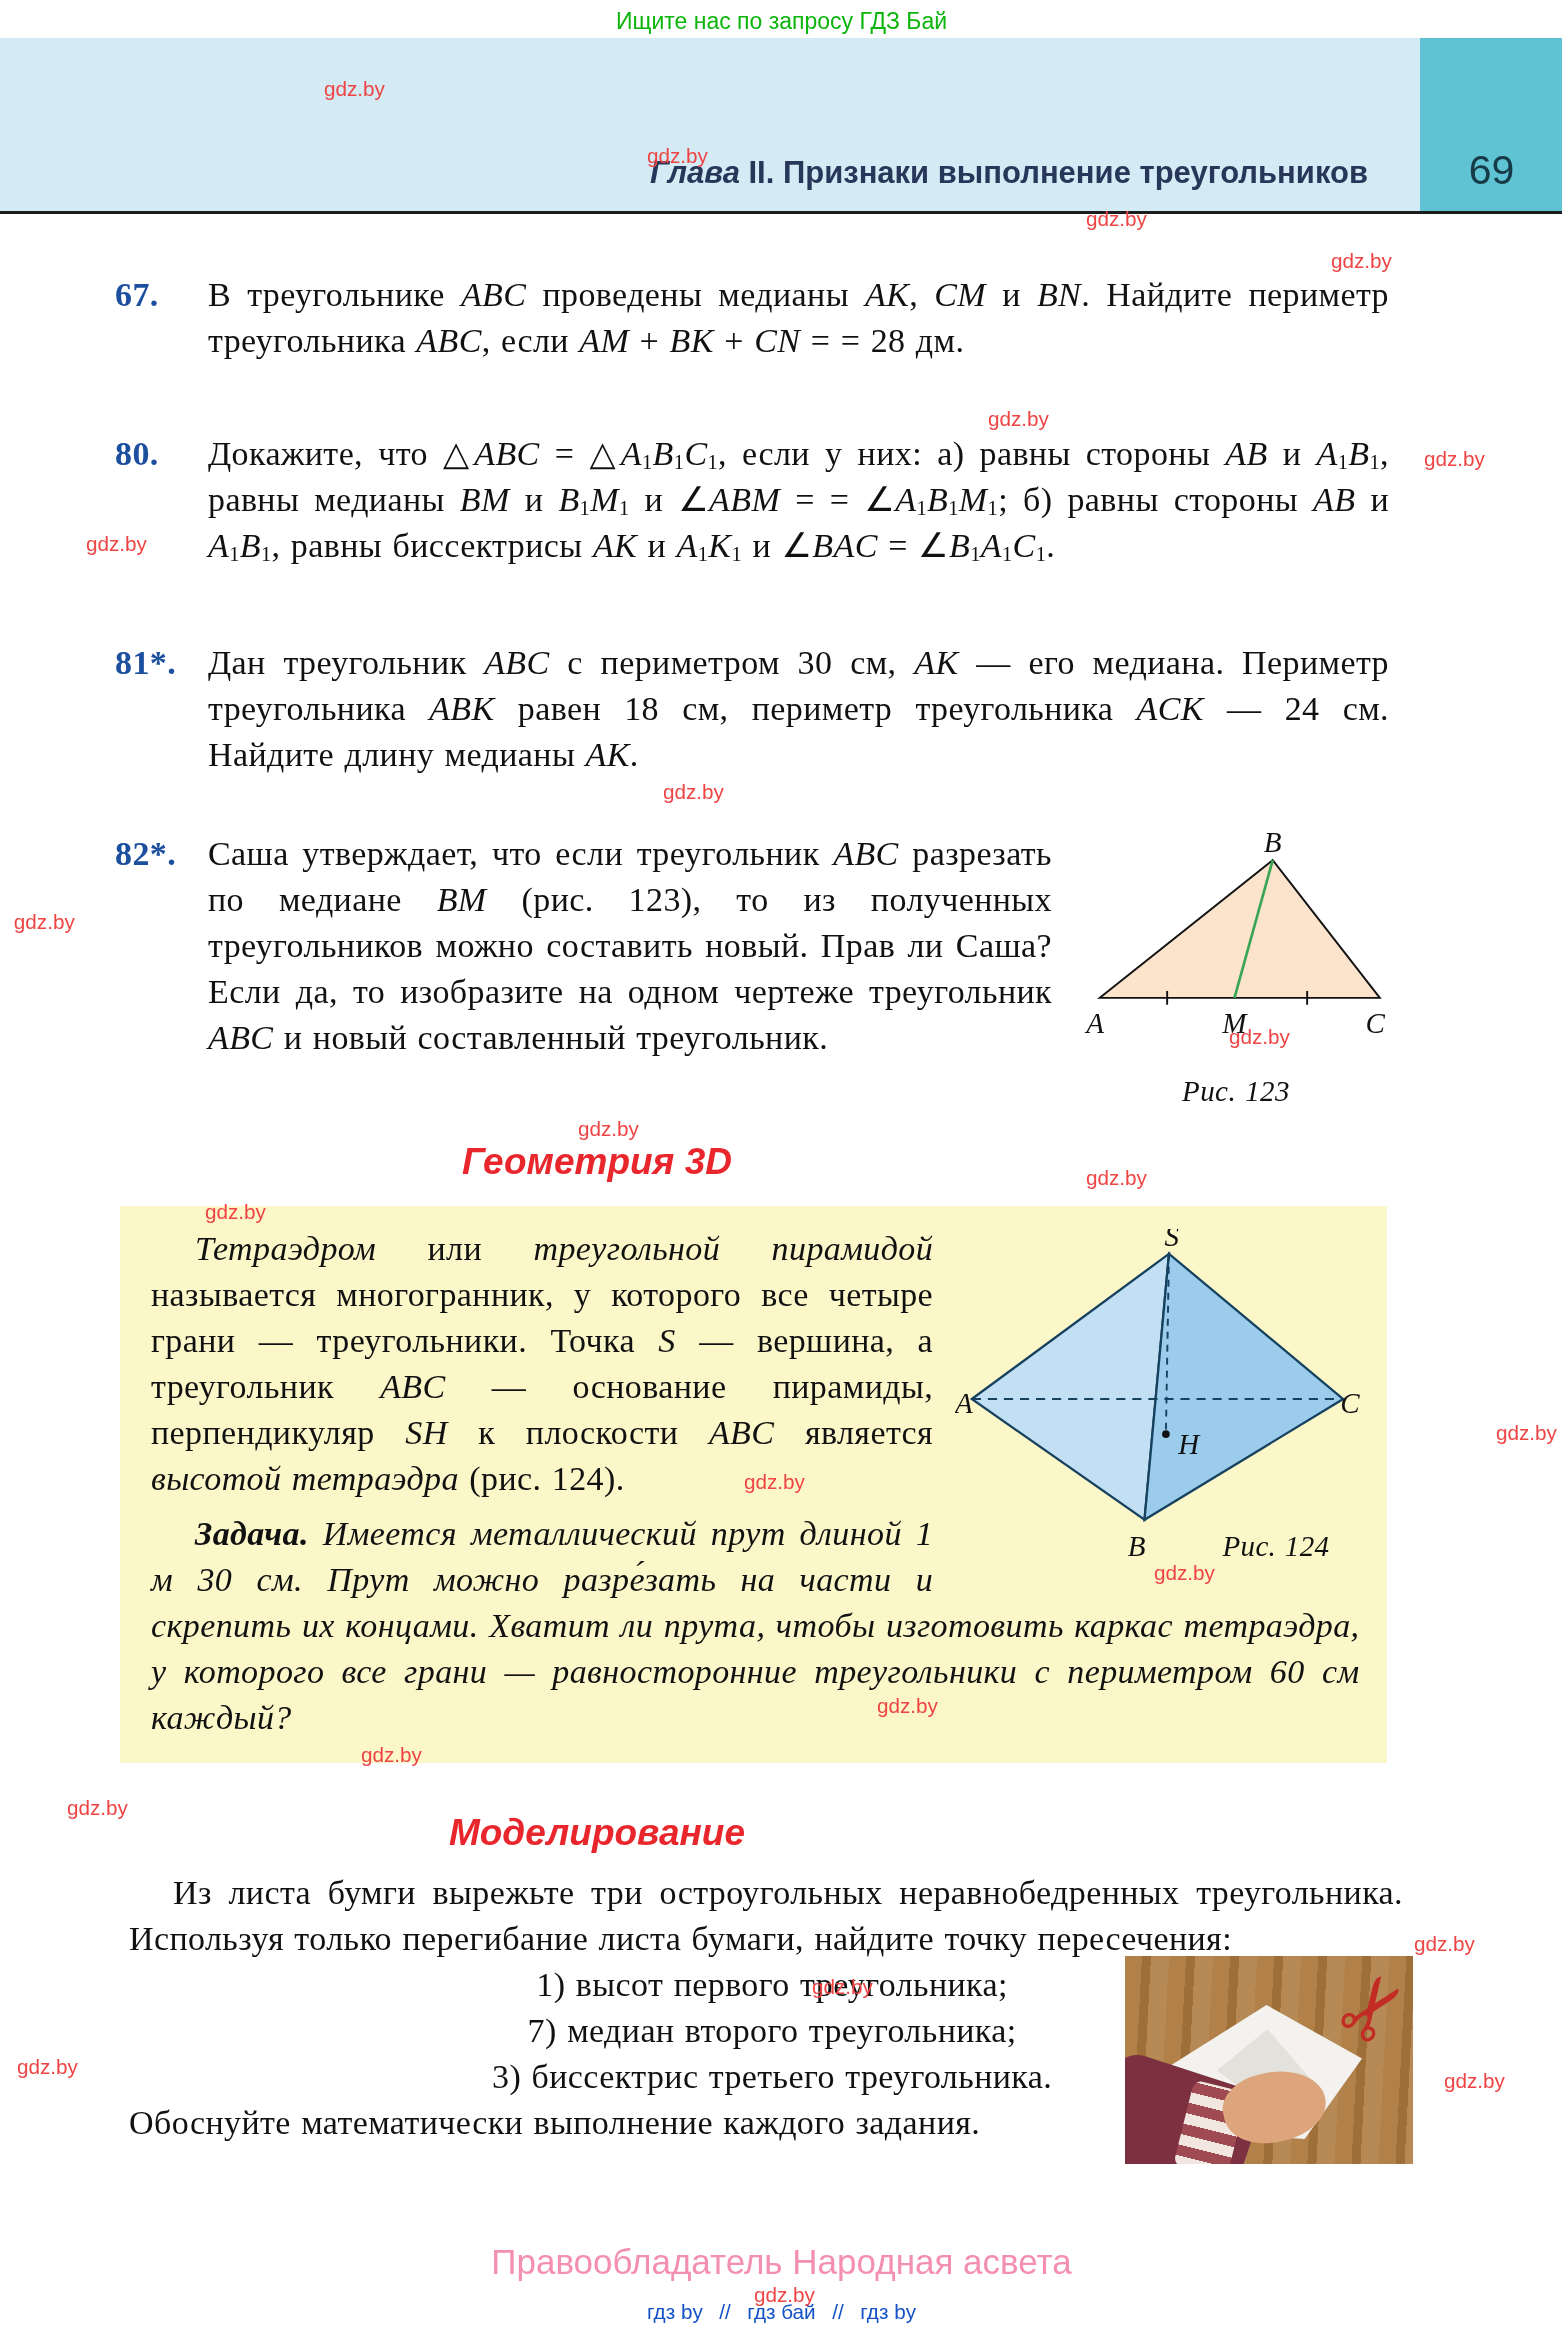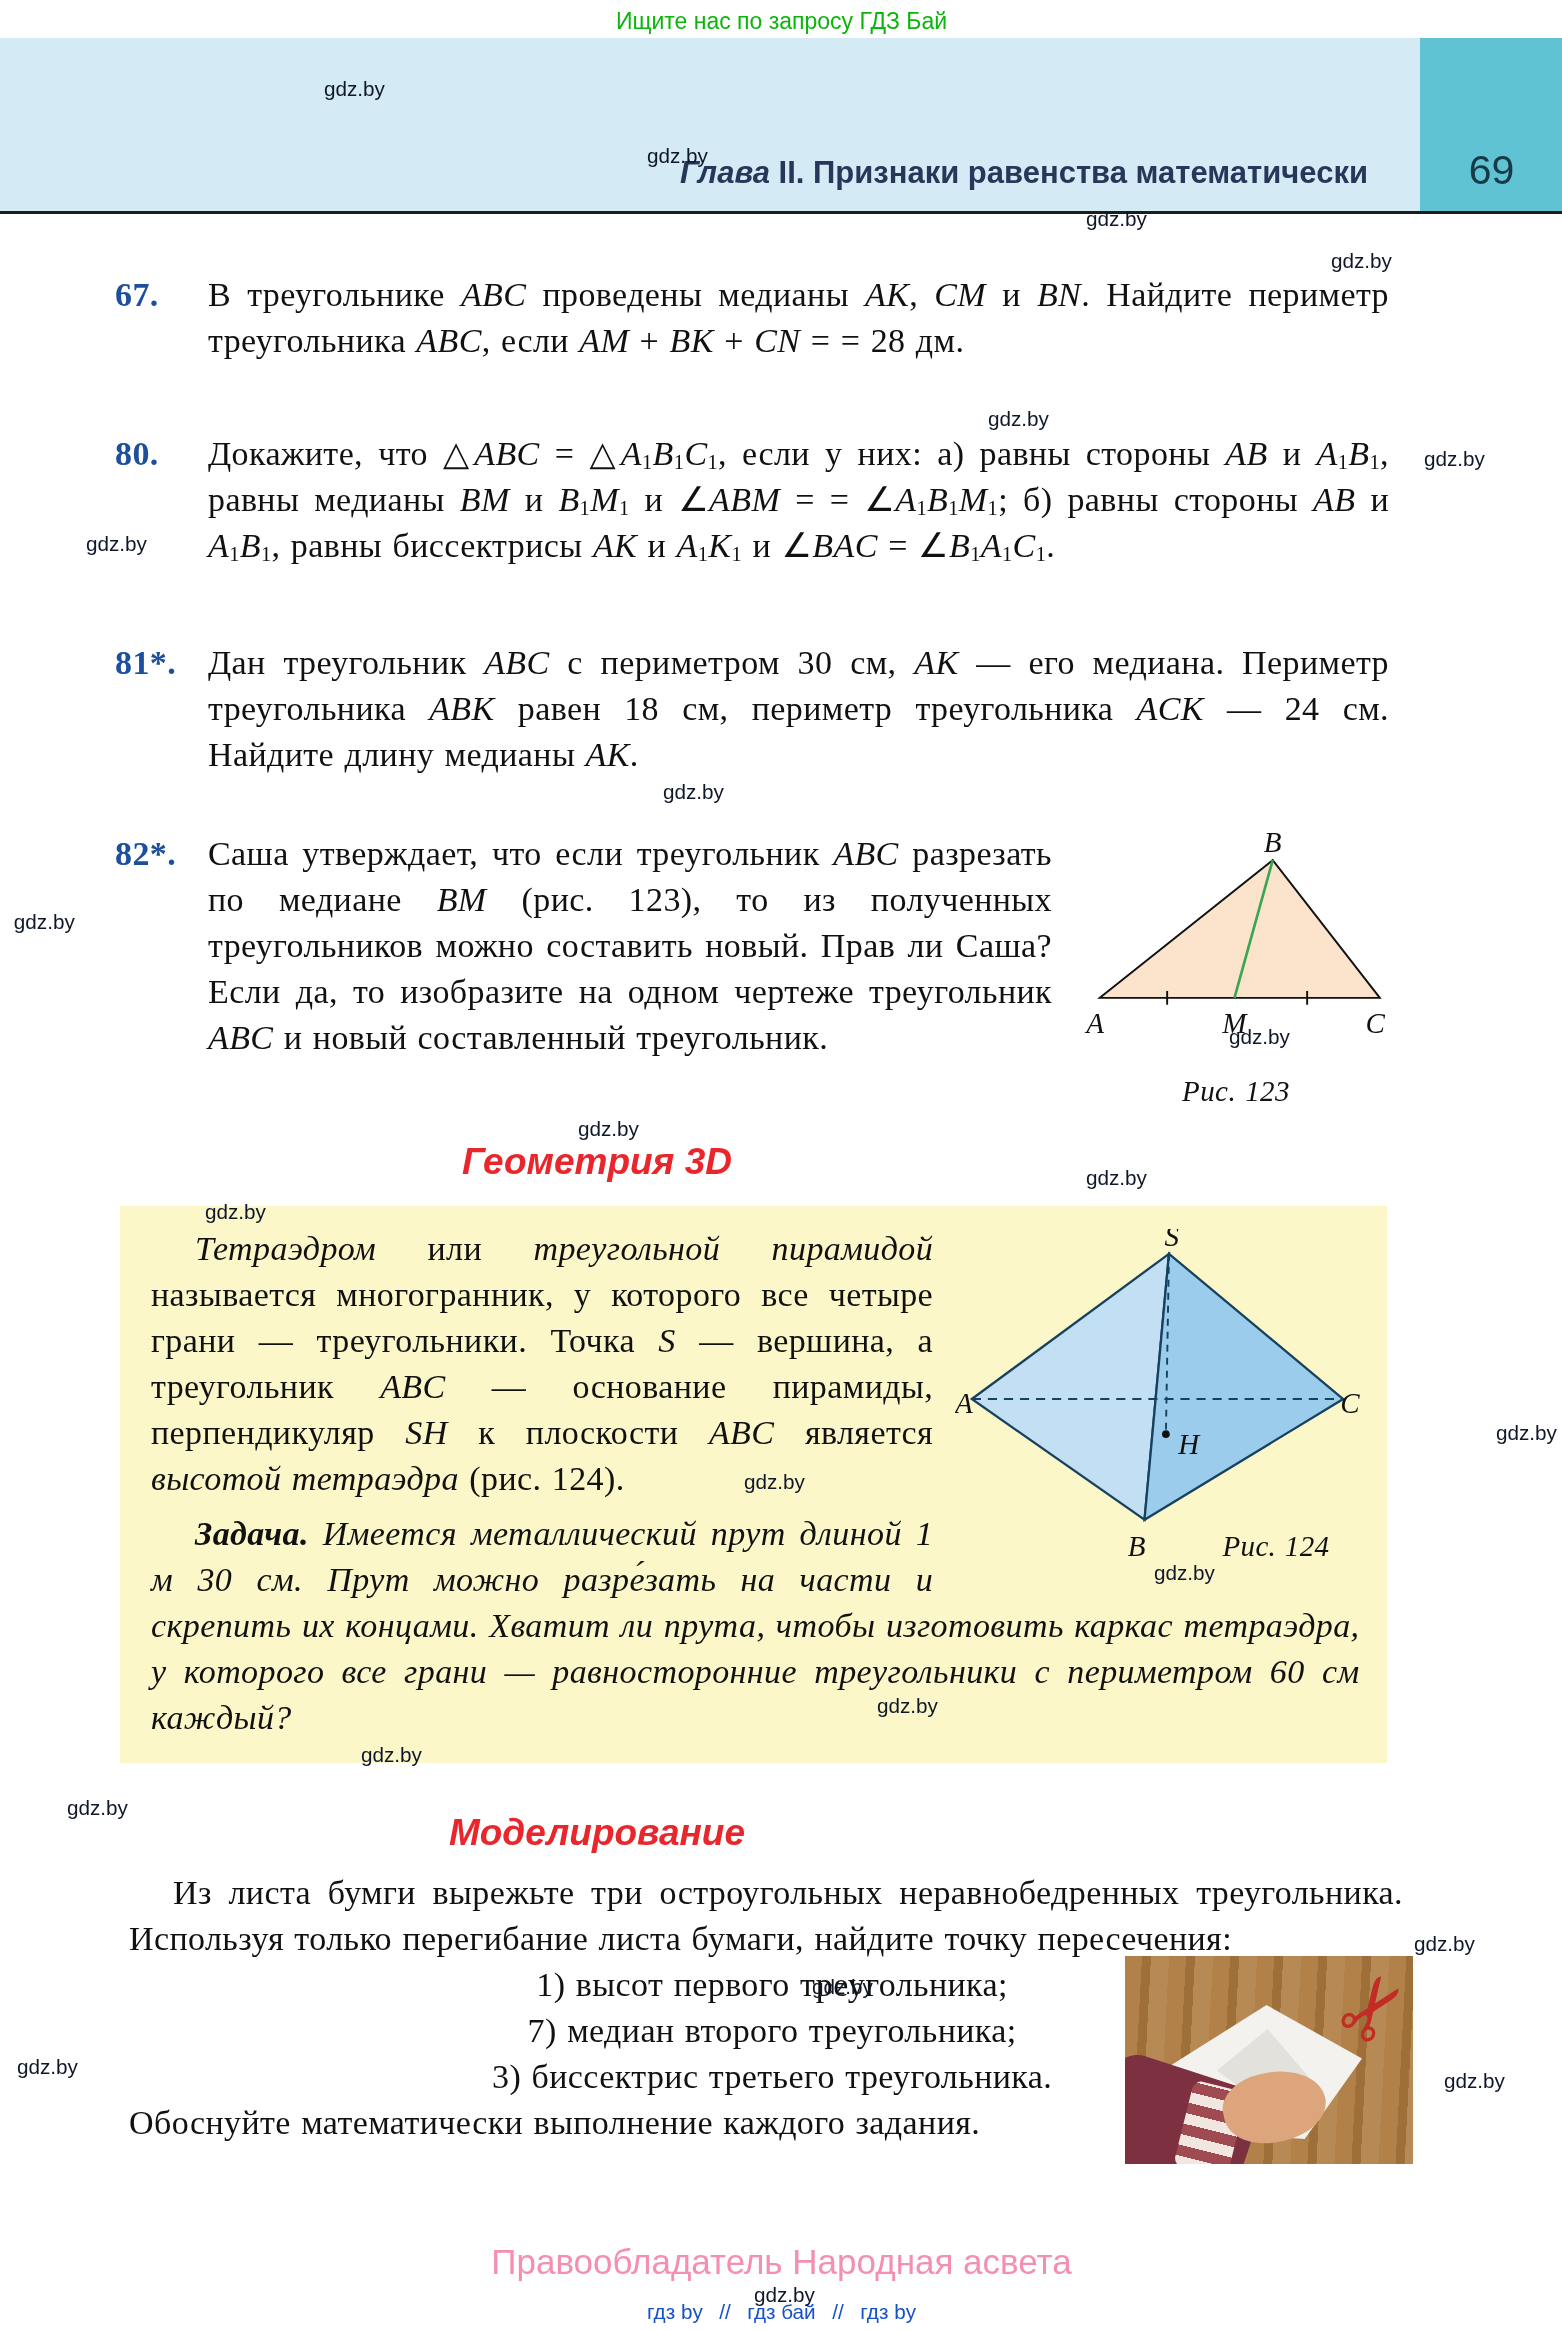--- a/index.html
+++ b/index.html
@@ -97,33 +97,33 @@
   }
   .links {
     position:absolute; top:2300px; left:0; width:100%; text-align:center;
     font-family:"Liberation Sans", sans-serif; font-size:20.7px; color:#1552c8;
   }
   .links span { margin:0 5.4px; }
   
   .wm-layer { position:absolute; inset:0; pointer-events:none; }
   .wm {
     position:absolute; font-family:"Liberation Sans", sans-serif; font-size:20.7px;
-    color:#0f172a; white-space:nowrap;
+    color:#ef4444; white-space:nowrap;
   }
 </style>
 </head>
 <body>
 
 <div class="page">
 
   <div class="top-banner">Ищите нас по запросу ГДЗ Бай</div>
 
   <div class="band">
     <div class="band-title">
-      <span class="it">Глава</span><span> II. Признаки равенства математически</span>
+      <span class="it">Глава</span><span> II. Признаки выполнение треугольников</span>
     </div>
     <div class="pagenum">
       <span>69</span>
     </div>
   </div>
 
   <div class="problem" style="top:272px">
     <span class="num">67.</span>
     <div class="ptext"><span>В треугольнике </span><span style="font-style: italic;">ABC</span><span> проведены медианы </span><span style="font-style: italic;">AK</span><span>, </span><span style="font-style: italic;">CM</span><span> и </span><span style="font-style: italic;">BN</span><span>. Найдите периметр треугольника </span><span style="font-style: italic;">ABC</span><span>, если </span><span style="font-style: italic;">AM</span><span> + </span><span style="font-style: italic;">BK</span><span> + </span><span style="font-style: italic;">CN</span><span> = = 28 дм.</span></div>
   </div>

